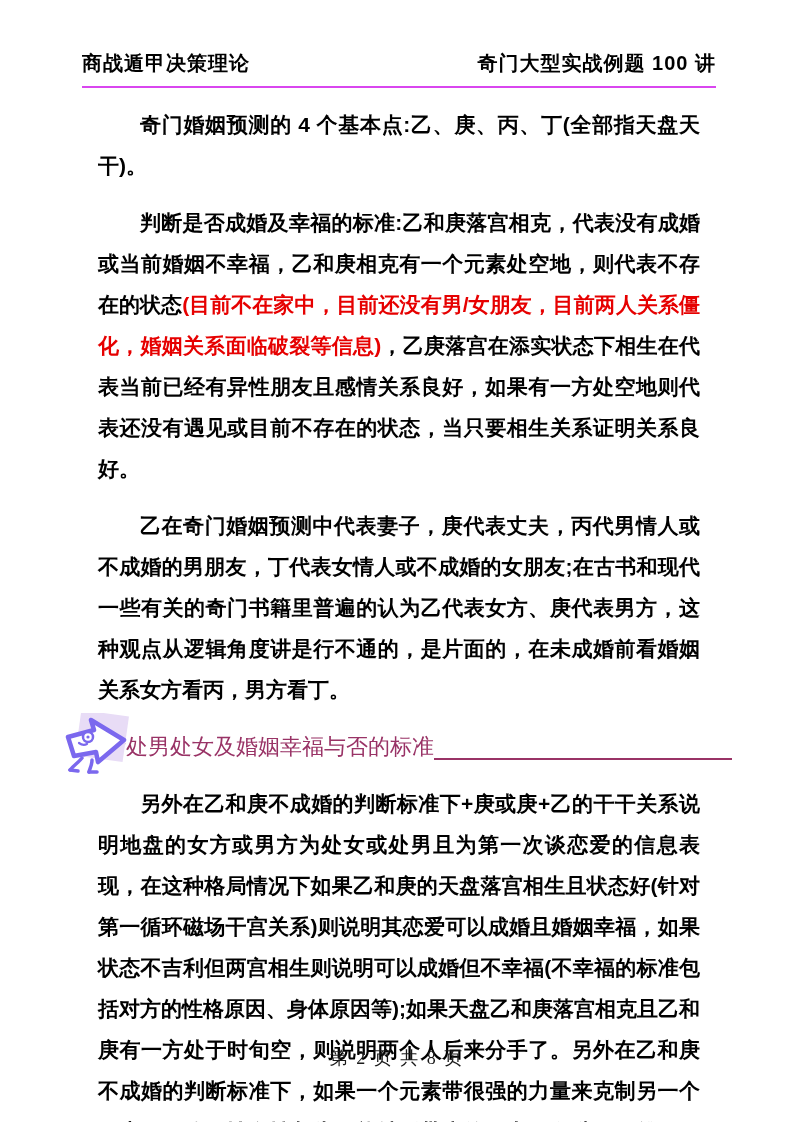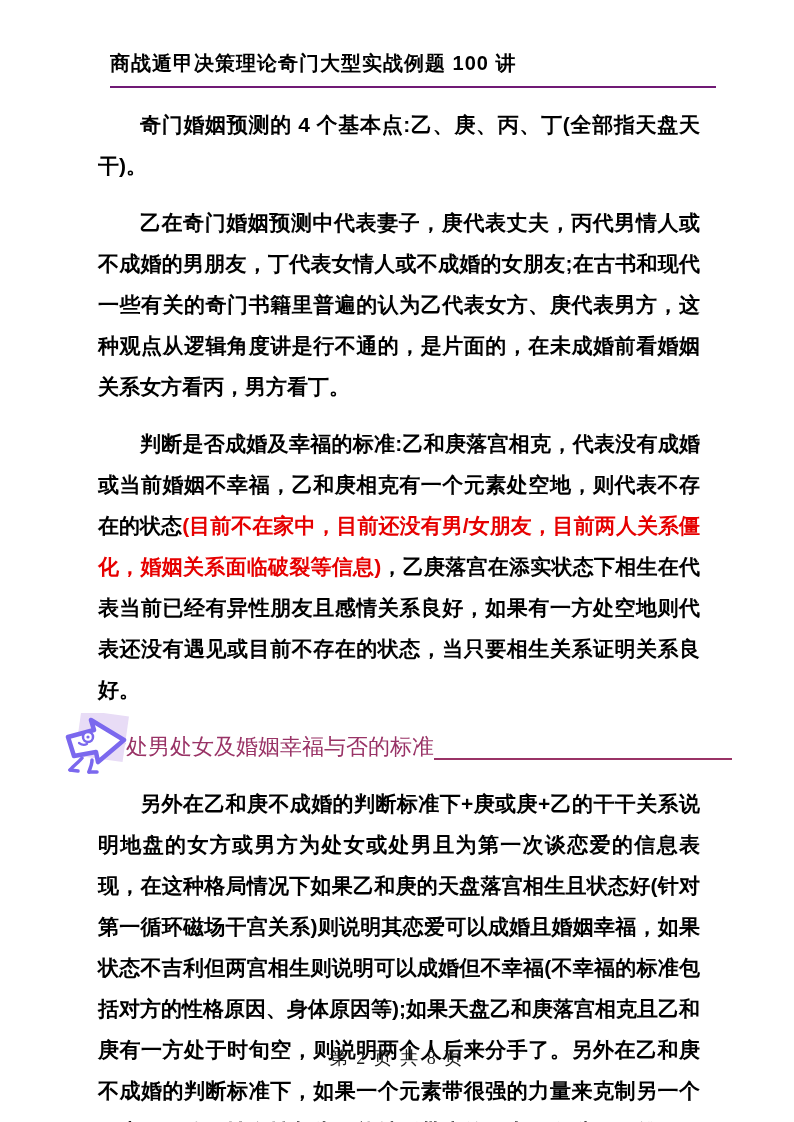--- a/index.html
+++ b/index.html
@@ -17,28 +17,27 @@
     color: #000000;
   }
   .content {
     position: absolute;
     left: 82px;
     top: 50px;
     width: 634px;
   }
   .doc-header {
     display: flex;
-    justify-content: flex-start;
+    justify-content: space-between;
     align-items: flex-end;
     font-size: 20px;
     font-weight: 700;
     letter-spacing: 1px;
-    border-bottom: 2px solid #701a75;
+    border-bottom: 2px solid #d946ef;
     padding-bottom: 9px;
-    margin-left: 28px;
   }
   .body-text {
     margin-top: 8px;
     font-size: 21px;
     line-height: 41px;
     font-weight: 700;
     text-align: justify;
     color: #000000;
   }
   .para {
@@ -95,23 +94,23 @@
   <div class="content">
 
     <div class="doc-header">
       <span>商战遁甲决策理论</span>
       <span>奇门大型实战例题 100 讲</span>
     </div>
 
     <div class="body-text">
       <p class="para">奇门婚姻预测的 4 个基本点:乙、庚、丙、丁(全部指天盘天干)。</p>
 
+      <p class="para"><span>判断是否成婚及幸福的标准:乙和庚落宫相克，代表没有成婚或当前婚姻不幸福，乙和庚相克有一个元素处空地，则代表不存在的状态</span><span class="red">(目前不在家中，目前还没有男/女朋友，目前两人关系僵化，婚姻关系面临破裂等信息)</span><span>，乙庚落宫在添实状态下相生在代表当前已经有异性朋友且感情关系良好，如果有一方处空地则代表还没有遇见或目前不存在的状态，当只要相生关系证明关系良好。</span></p>
+
       <p class="para">乙在奇门婚姻预测中代表妻子，庚代表丈夫，丙代男情人或不成婚的男朋友，丁代表女情人或不成婚的女朋友;在古书和现代一些有关的奇门书籍里普遍的认为乙代表女方、庚代表男方，这种观点从逻辑角度讲是行不通的，是片面的，在未成婚前看婚姻关系女方看丙，男方看丁。</p>
-
-      <p class="para"><span>判断是否成婚及幸福的标准:乙和庚落宫相克，代表没有成婚或当前婚姻不幸福，乙和庚相克有一个元素处空地，则代表不存在的状态</span><span class="red">(目前不在家中，目前还没有男/女朋友，目前两人关系僵化，婚姻关系面临破裂等信息)</span><span>，乙庚落宫在添实状态下相生在代表当前已经有异性朋友且感情关系良好，如果有一方处空地则代表还没有遇见或目前不存在的状态，当只要相生关系证明关系良好。</span></p>
 
       <div class="heading-row">
         <span class="mascot-box">
           <svg width="70" height="62" viewBox="0 0 70 62" xmlns="http://www.w3.org/2000/svg" aria-hidden="true">
             <rect x="18" y="0" width="48" height="46" fill="#e8dcf6" transform="rotate(8 42 23)"></rect>
             <path d="M8 24 L34 17 L31 7 L64 27 L38 49 L36 39 L14 43 Z" fill="#ffffff" stroke="#7b68ee" stroke-width="4.5" stroke-linejoin="round"></path>
             <circle cx="28" cy="24" r="5" fill="#ffffff" stroke="#7b68ee" stroke-width="2.5"></circle>
             <circle cx="28" cy="24" r="1.6" fill="#7b68ee"></circle>
             <path d="M19 30 q4 3 8 1" fill="none" stroke="#7b68ee" stroke-width="2.2" stroke-linecap="round"></path>
             <path d="M22 45 C18 50 14 52 10 57" fill="none" stroke="#7b68ee" stroke-width="3.5" stroke-linecap="round"></path>

